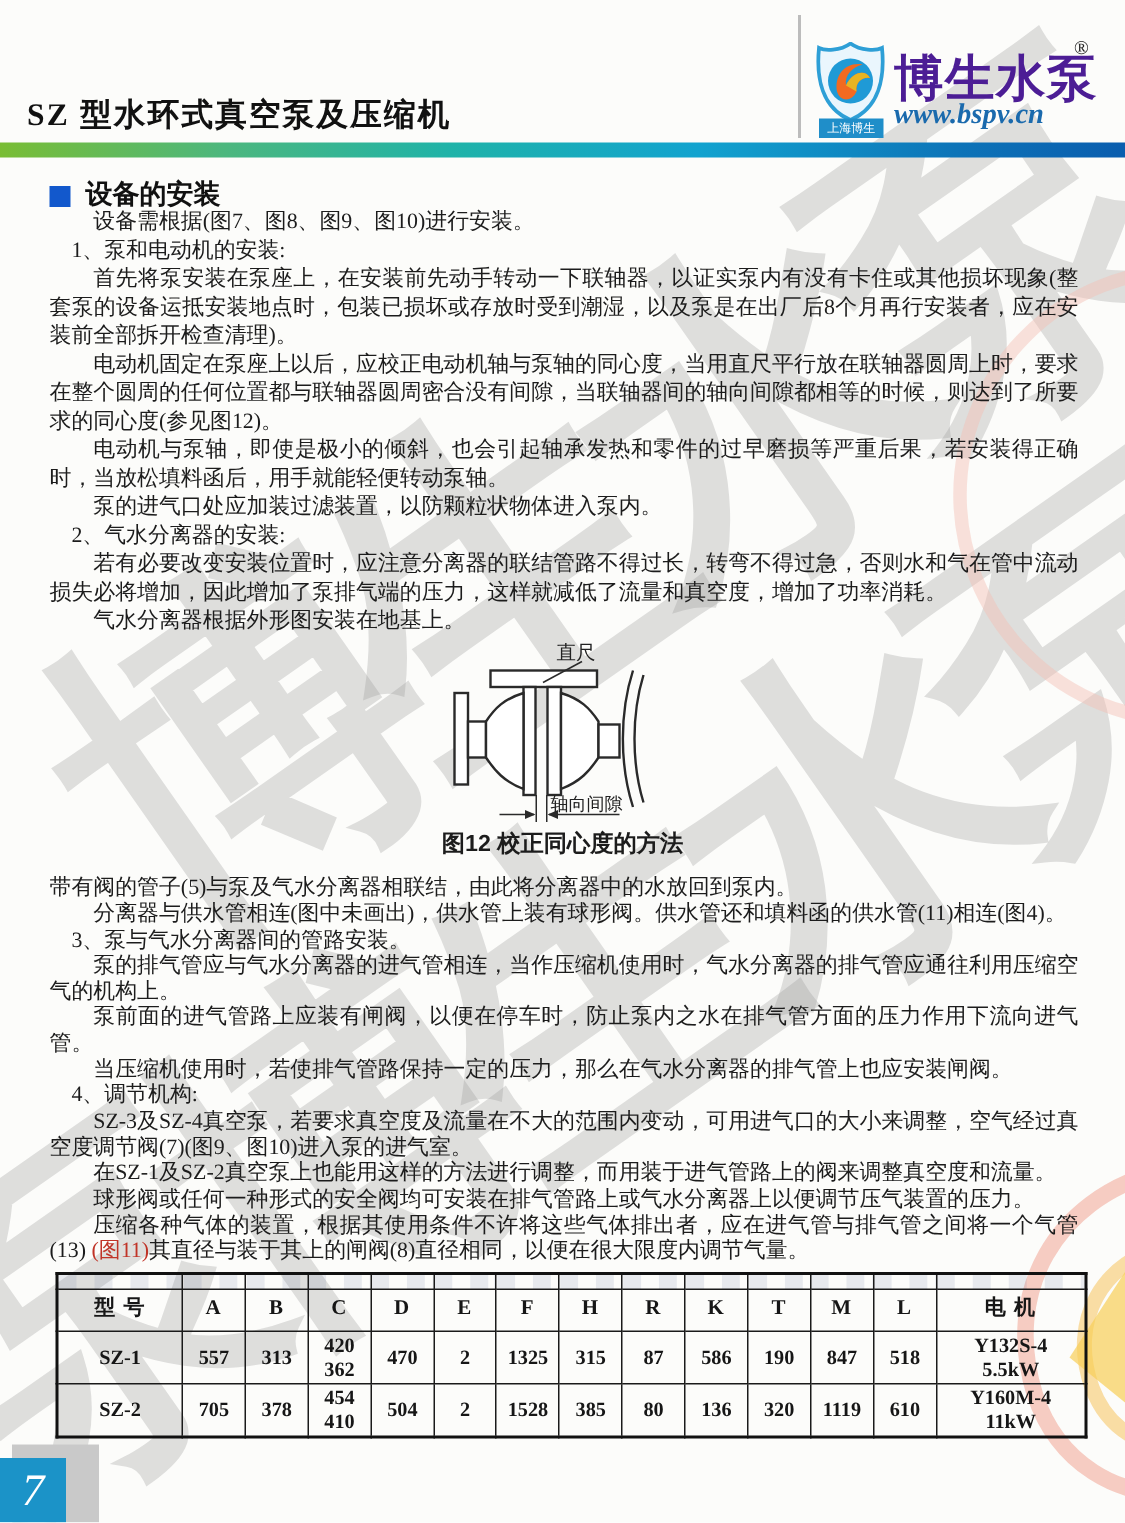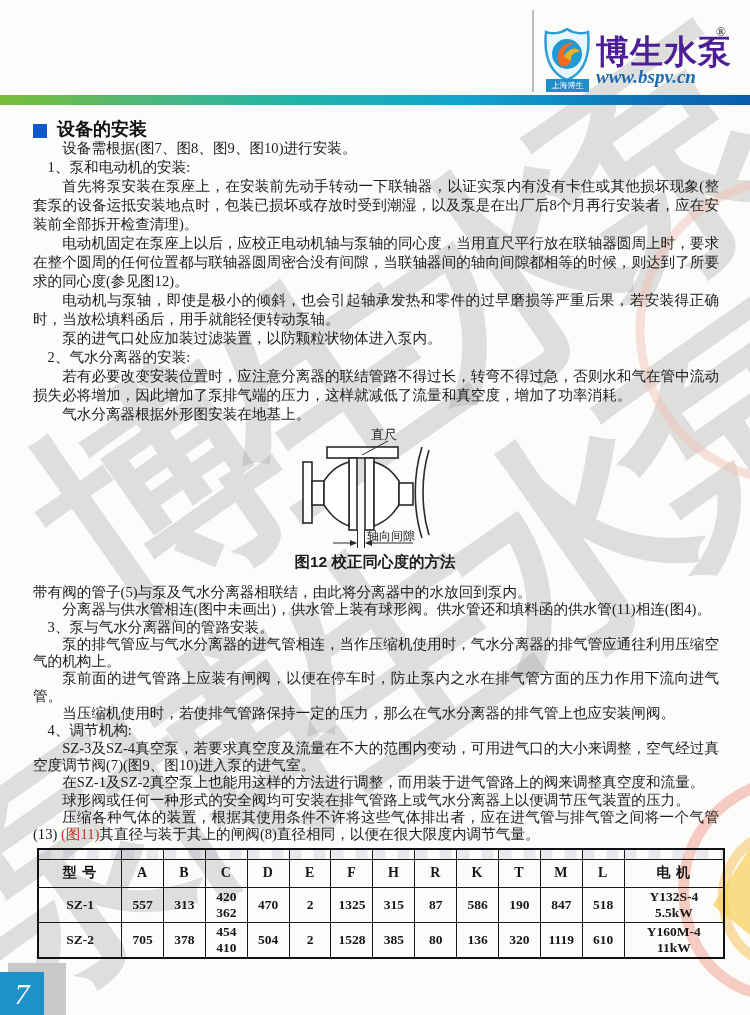--- a/index.html
+++ b/index.html
@@ -77,20 +77,21 @@
     <svg width="750" height="1015" style="position:absolute;left:0;top:0">
       <circle cx="790" cy="330" r="150" fill="none" stroke="#f3beb4" stroke-width="9" opacity="0.45"></circle>
       <path d="M 770 782 C 705 800, 668 860, 690 930 C 705 975, 745 1000, 790 995" fill="none" stroke="#f0a494" stroke-width="11" opacity="0.55"></path>
       <path d="M 780 830 C 735 840, 712 880, 728 925 C 738 952, 762 968, 790 962" fill="none" stroke="#f6c25c" stroke-width="10" opacity="0.55"></path>
       <polygon points="750,848 713,905 750,935" fill="#f8cf57" opacity="0.7"></polygon>
     </svg>
   </div>
 
   <div class="content">
 
+    <div class="doc-title">SZ 型水环式真空泵及压缩机</div>
     <div class="hdr-divider"></div>
     <div class="logo-emblem">
       <svg width="46" height="62" viewBox="0 0 46 62">
         <path d="M23 1 C30 6, 40 6, 44 4 C46 24, 42 44, 23 52 C4 44, 0 24, 2 4 C6 6, 16 6, 23 1 Z" fill="#eaf6fd" stroke="#2e9fd6" stroke-width="2.5"></path>
         <circle cx="23" cy="26" r="15" fill="#1f9ad6"></circle>
         <path d="M14 33 C12 22, 20 13, 31 15 C24 17, 19 22, 20 29 C24 20, 33 18, 36 24 C31 23, 26 27, 27 33 C24 40, 16 40, 14 33 Z" fill="#f26a21"></path>
         <path d="M20 29 C24 20, 33 18, 36 24 C31 23, 26 27, 27 33 Z" fill="#e8b422"></path>
       </svg>
     </div>
     <div class="brand-name">博生水泵</div>

